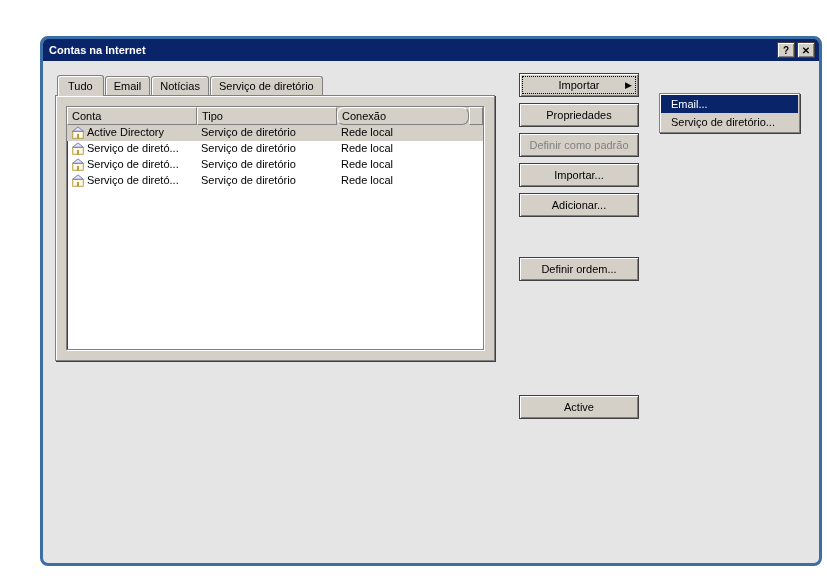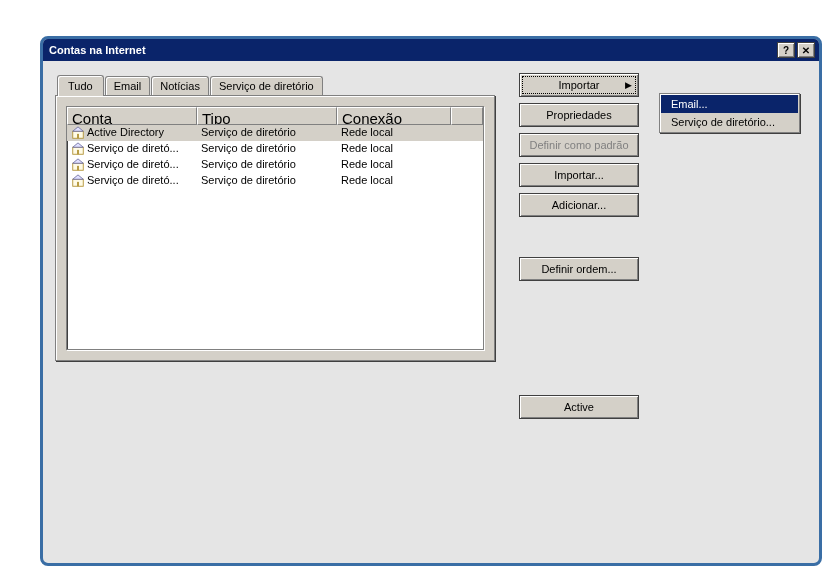--- a/index.html
+++ b/index.html
@@ -102,21 +102,21 @@
   .lv-head {
     display: flex;
     background: #d4d0c8;
     height: 18px;
   }
   .lv-head .col {
     border: 1px solid #fff;
     border-right-color: #808080;
     border-bottom-color: #808080;
     padding: 2px 4px;
-    font-size: 15px;
+    font-size: 11px;
     overflow: hidden;
     white-space: nowrap;
   }
   .lv-body .row {
     display: flex;
     height: 16px;
     align-items: flex-start;
   }
   .lv-body .row.sel {
     background: #d4d0c8;
@@ -130,21 +130,21 @@
   }
   .row-icon {
     width: 14px;
     height: 14px;
     display: inline-block;
     vertical-align: middle;
     margin-right: 2px;
   }
   .col-account { width: 130px; }
   .col-type    { width: 140px; }
-  .col-conn    { width: 114px; }
+  .col-conn    { width: 132px; border-radius: 7px; }
   .col-pad     { flex: 1; }
 
   .btn-col {
     position: absolute;
     left: 476px;
     top: 12px;
     width: 120px;
     display: flex;
     flex-direction: column;
     gap: 6px;

